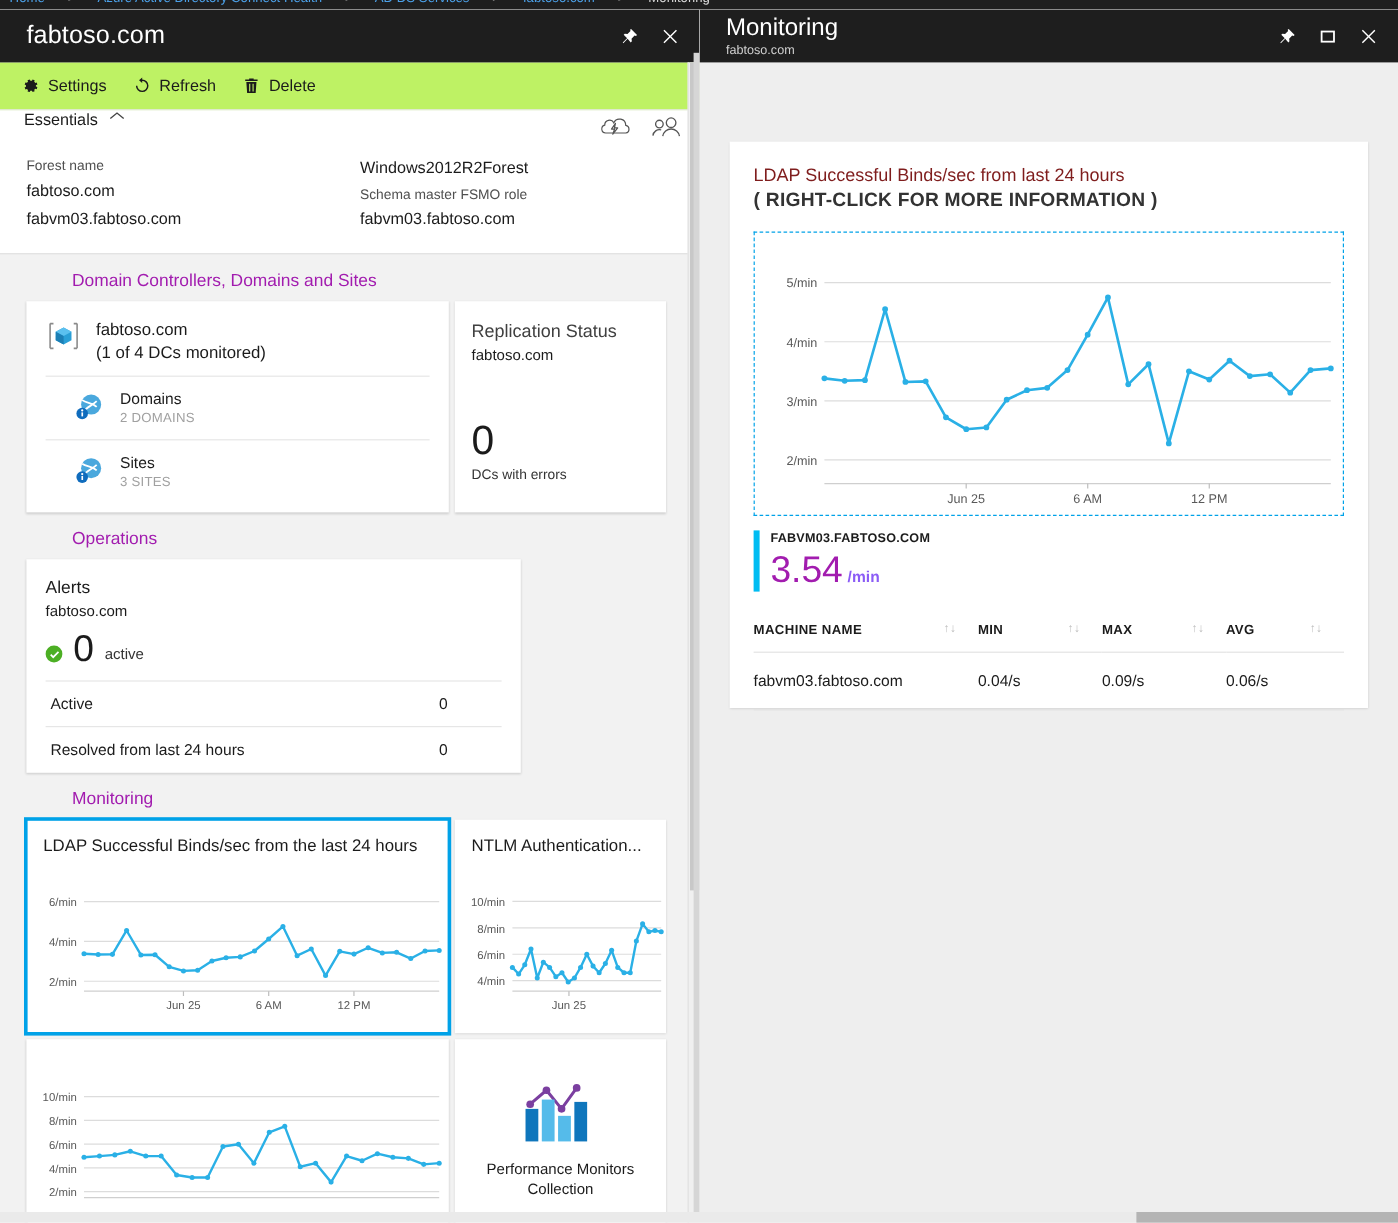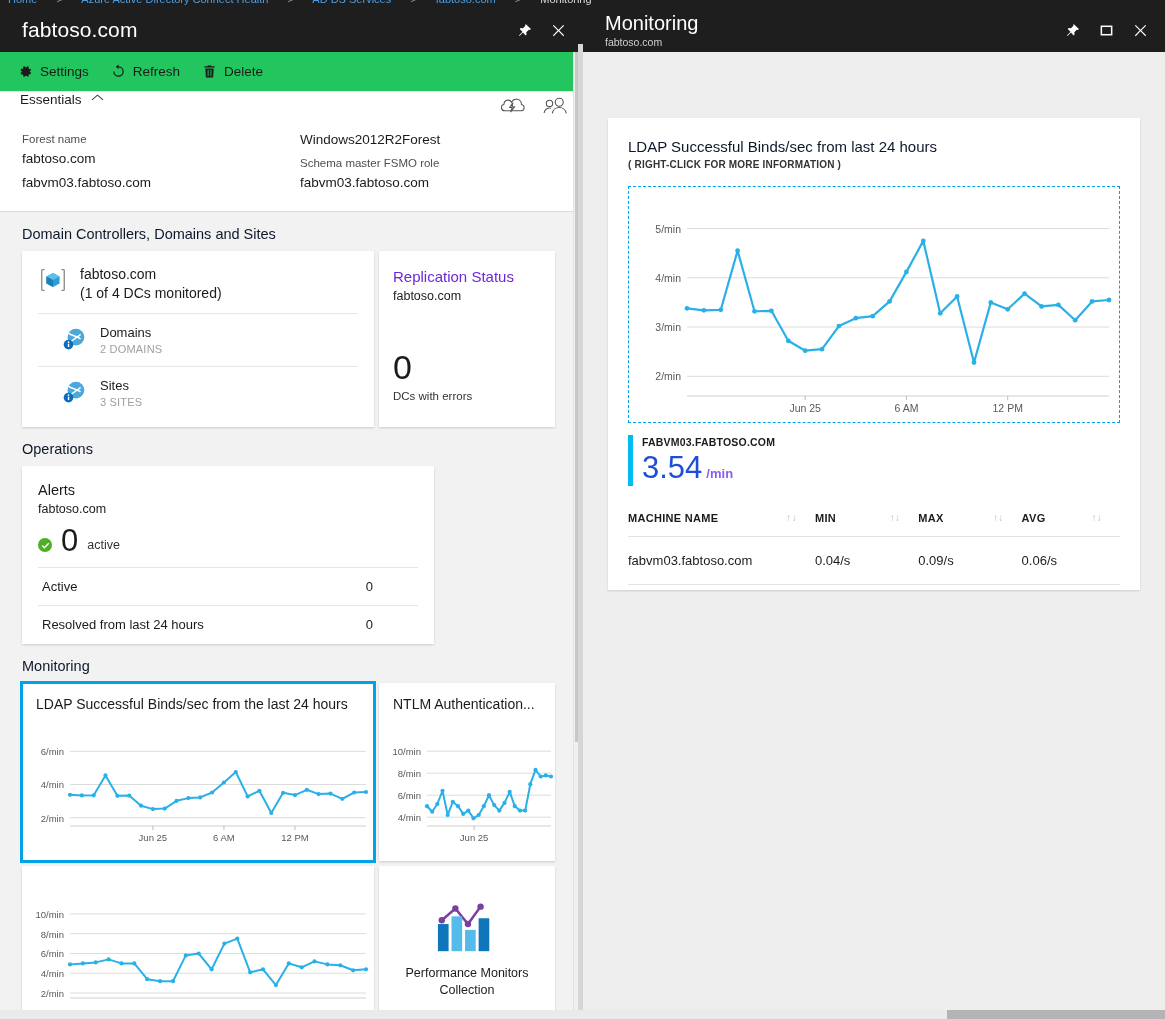--- a/index.html
+++ b/index.html
@@ -42,21 +42,21 @@
     position: absolute; right: 10px; top: 0; height: 44px;
     display: flex; align-items: center; gap: 4px;
   }
   .title-actions .tbtn {
     width: 30px; height: 30px; display: flex; align-items: center;
     justify-content: center; cursor: pointer;
   }
   .title-actions .tbtn svg { display: block; }
 
   .cmdbar {
-    height: 40px; background: #22c55e; display: flex; align-items: center;
+    height: 40px; background: #bef264; display: flex; align-items: center;
     padding-left: 18px; gap: 22px; border-bottom: 1px solid #e8e8e8;
   }
   .cmd {
     display: flex; align-items: center; gap: 7px; cursor: pointer;
     font-size: 13.5px; color: #1b1b1b;
   }
   .cmd svg { display: block; }
 
   .essentials {
     background: #ffffff; border-bottom: 1px solid #dcdcdc;
@@ -73,21 +73,21 @@
   }
   .ess-grid {
     display: flex; padding: 6px 0 14px 0;
   }
   .ess-col { width: 280px; padding-left: 22px; }
   .ess-col:nth-child(2) { padding-left: 20px; }
   .ess-key { font-size: 11.5px; color: #4f4f4f; line-height: 19px; }
   .ess-val { font-size: 13.5px; color: #1b1b1b; line-height: 20px; margin-bottom: 4px; }
 
   .section-head {
-    font-size: 14.5px; color: #0f172a; padding: 14px 0 9px 22px;
+    font-size: 14.5px; color: #a21caf; padding: 14px 0 9px 22px; margin-left: 38px;
   }
 
   .tiles-row { display: flex; padding-left: 22px; gap: 5px; }
   .tile {
     background: #ffffff; box-shadow: 0 1px 2px rgba(0,0,0,.16);
     position: relative;
   }
   .tile.selected { outline: 3px solid #00a2e8; outline-offset: -1px; }
 
   
@@ -98,21 +98,21 @@
   .dc-row {
     display: flex; align-items: center; gap: 12px;
     border-top: 1px solid #e6e6e6; padding: 10px 0 8px 24px;
   }
   .dc-row .rl { display: flex; flex-direction: column; }
   .dc-row .rl .t1 { font-size: 13px; color: #1b1b1b; line-height: 17px; }
   .dc-row .rl .t2 { font-size: 11px; color: #a0a0a0; line-height: 17px; letter-spacing: .2px; }
 
   
   .tile-rep { width: 176px; height: 176px; padding: 16px 14px; }
-  .rep-title { font-size: 15px; color: #6d28d9; line-height: 20px; }
+  .rep-title { font-size: 15px; color: #404040; line-height: 20px; }
   .rep-sub { font-size: 12.5px; color: #1b1b1b; line-height: 18px; }
   .rep-big { font-size: 34px; font-weight: 300; color: #1b1b1b; margin-top: 44px; line-height: 36px; }
   .rep-cap { font-size: 11.5px; color: #333; margin-top: 5px; }
 
   
   .tile-alerts { width: 412px; height: 178px; padding: 14px 16px 0 16px; }
   .al-title { font-size: 14.5px; color: #1b1b1b; line-height: 20px; }
   .al-sub { font-size: 12.5px; color: #1b1b1b; line-height: 18px; }
   .al-big { display: flex; align-items: flex-end; gap: 9px; margin: 7px 0 10px 0; }
   .al-big .dot {
@@ -162,32 +162,32 @@
     display: flex; flex-direction: column; justify-content: center;
   }
   .blade-right .btitle { color: #ffffff; font-size: 20px; font-weight: 300; line-height: 23px; }
   .blade-right .bsub { color: #cfcfcf; font-size: 10.5px; line-height: 14px; }
 
   .card {
     position: absolute; left: 25px; top: 110px; width: 532px; height: 472px;
     background: #ffffff; box-shadow: 0 1px 2px rgba(0,0,0,.14);
     padding: 18px 20px 0 20px;
   }
-  .card-title { font-size: 15px; color: #0f172a; line-height: 21px; }
-  .card-sub { font-size: 10px; font-weight: bold; color: #333; letter-spacing: .2px; margin-top: 2px; }
+  .card-title { font-size: 15px; color: #7f1d1d; line-height: 21px; }
+  .card-sub { font-size: 16px; font-weight: bold; color: #333; letter-spacing: .2px; margin-top: 2px; }
   .chart-box {
     margin-top: 16px; border: 1px dashed #00a2e8; height: 237px; position: relative;
   }
   .chart-box svg { display: block; }
 
   .metric { display: flex; gap: 9px; margin-top: 12px; }
   .metric .bar { width: 5px; background: #00bcf2; }
   .metric .mtxt .mname { font-size: 10.5px; color: #1b1b1b; font-weight: bold; letter-spacing: .2px; line-height: 15px; }
   .metric .mval { display: flex; align-items: baseline; gap: 4px; }
-  .metric .mval .big { font-size: 31px; font-weight: 300; color: #1d4ed8; line-height: 36px; }
+  .metric .mval .big { font-size: 31px; font-weight: 300; color: #a21caf; line-height: 36px; }
   .metric .mval .unit { font-size: 13px; font-weight: bold; color: #8b5cf6; }
 
   table.mtable { width: 100%; border-collapse: collapse; margin-top: 20px; }
   table.mtable th {
     text-align: left; font-size: 11px; font-weight: bold; color: #1b1b1b;
     letter-spacing: .3px; padding: 6px 0 12px 0; border-bottom: 1px solid #e3e3e3;
     position: relative;
   }
   table.mtable th .sorti { color: #bdbdbd; font-size: 10px; position: absolute; right: 18px; top: 6px; }
   table.mtable td {

